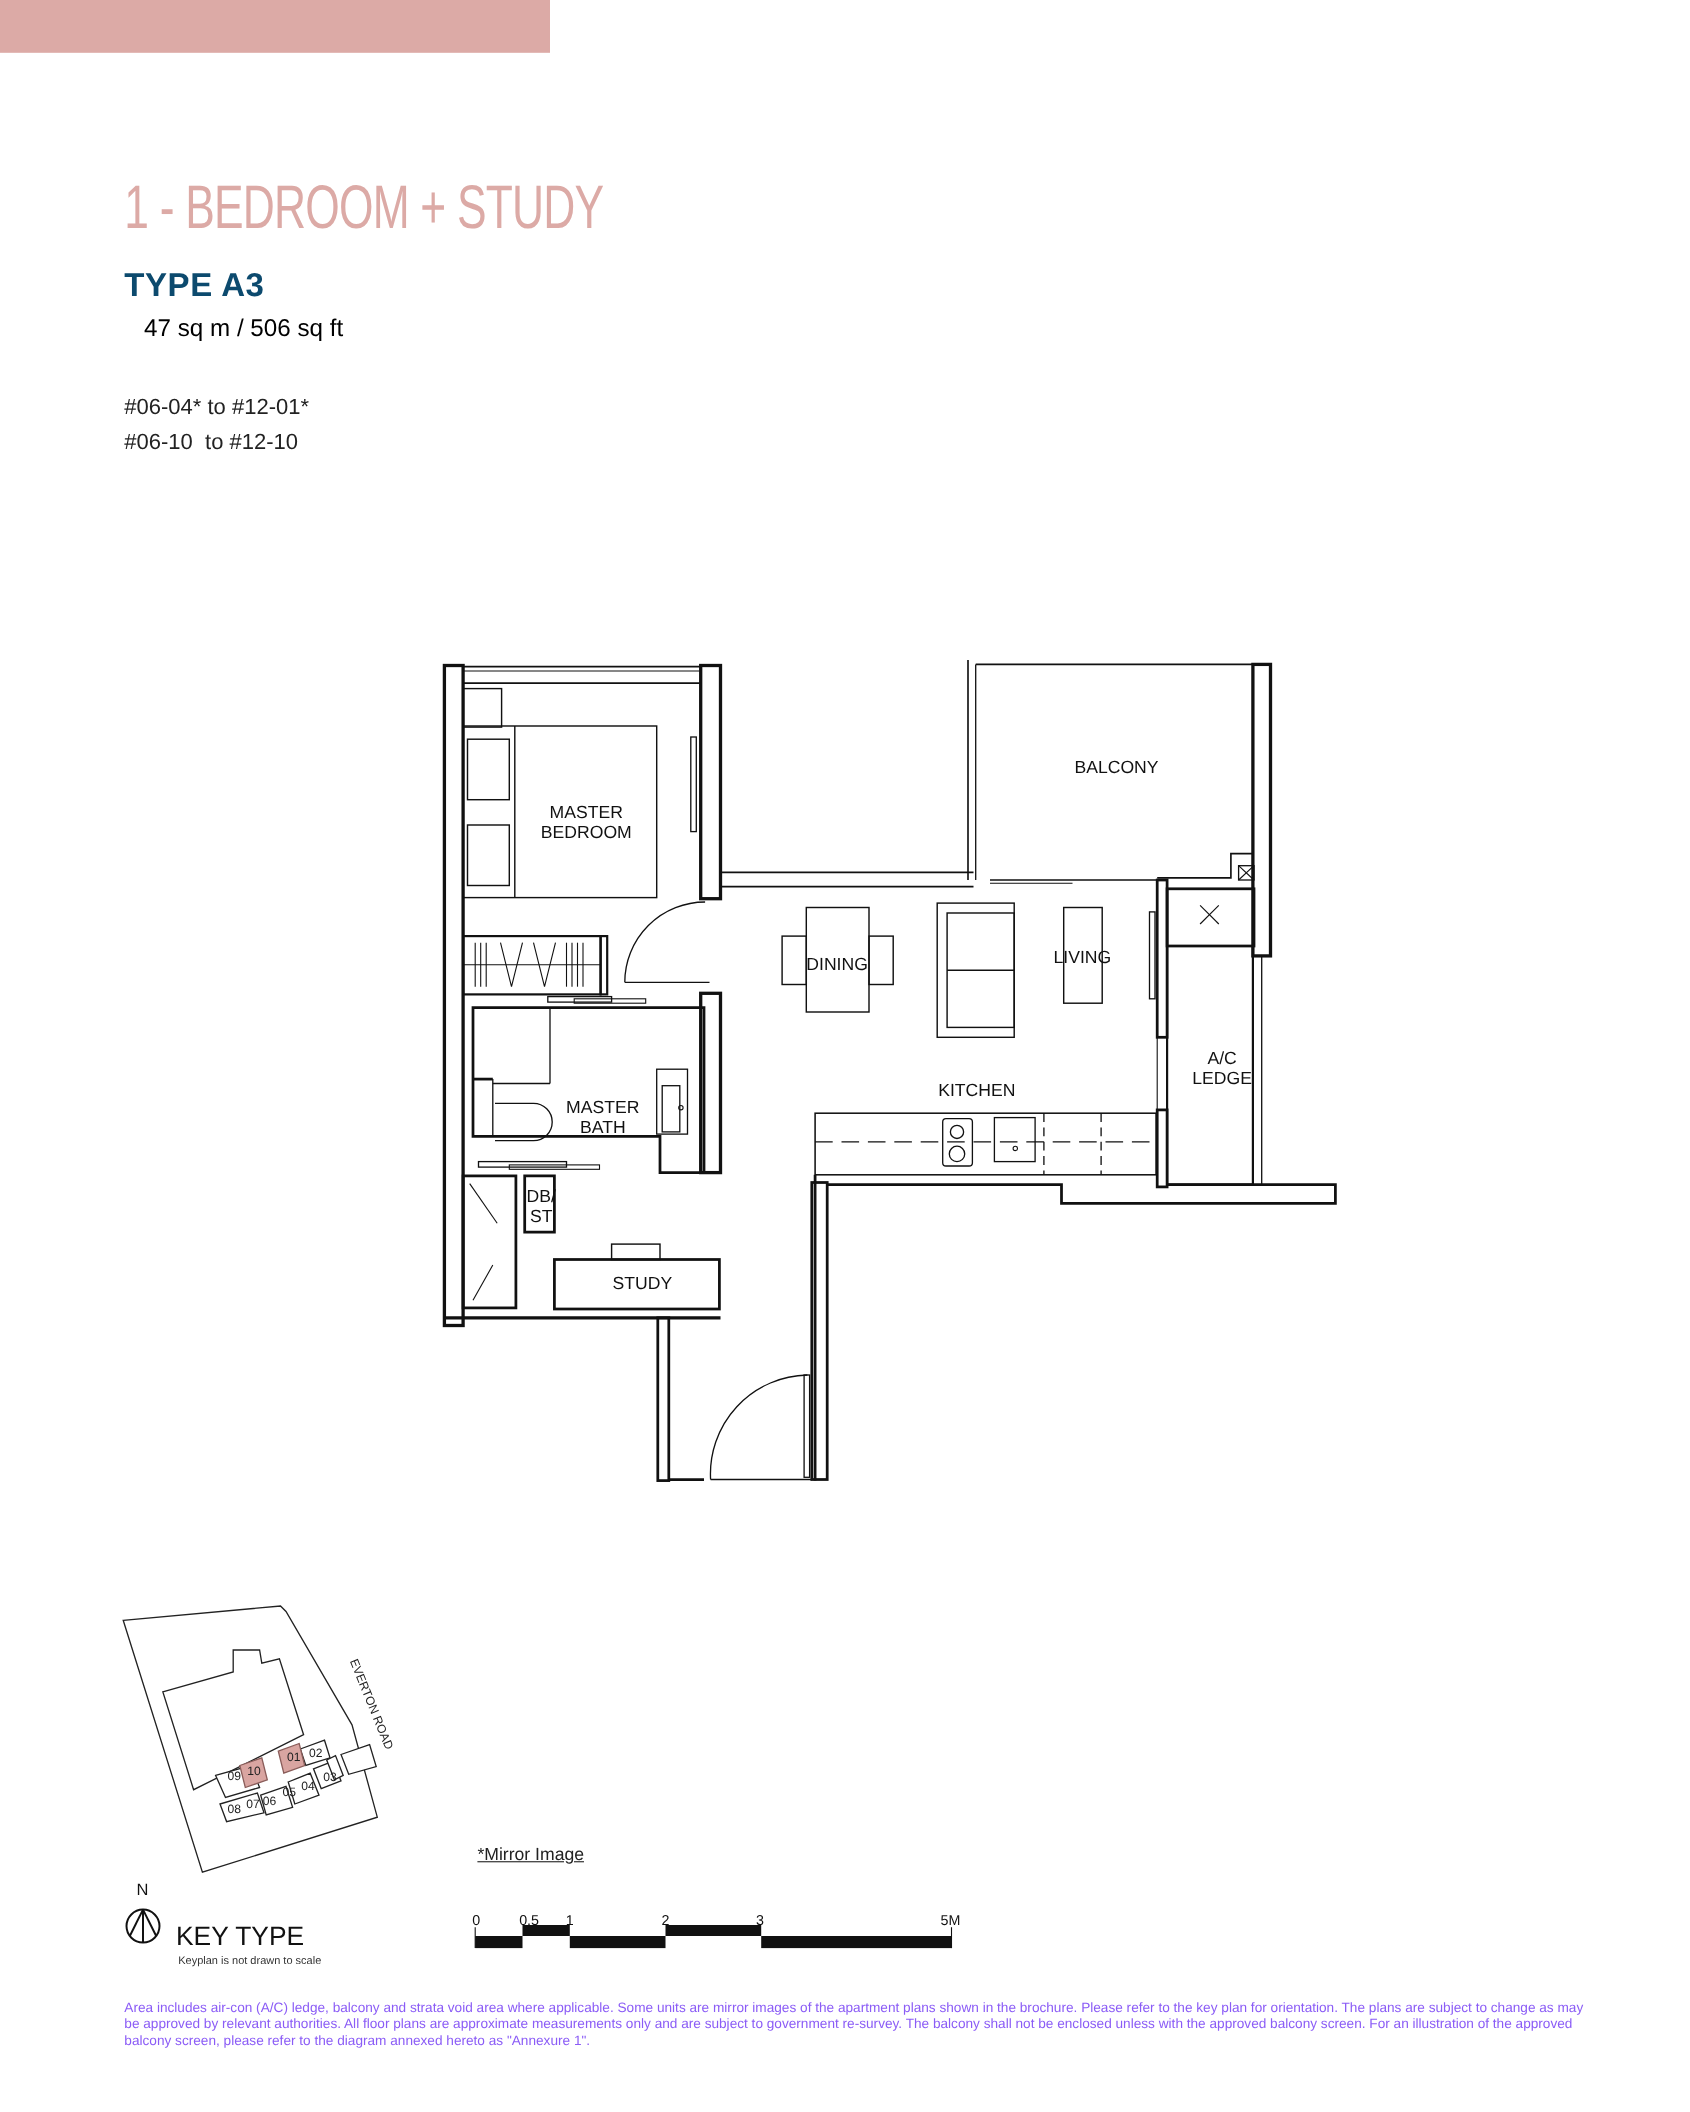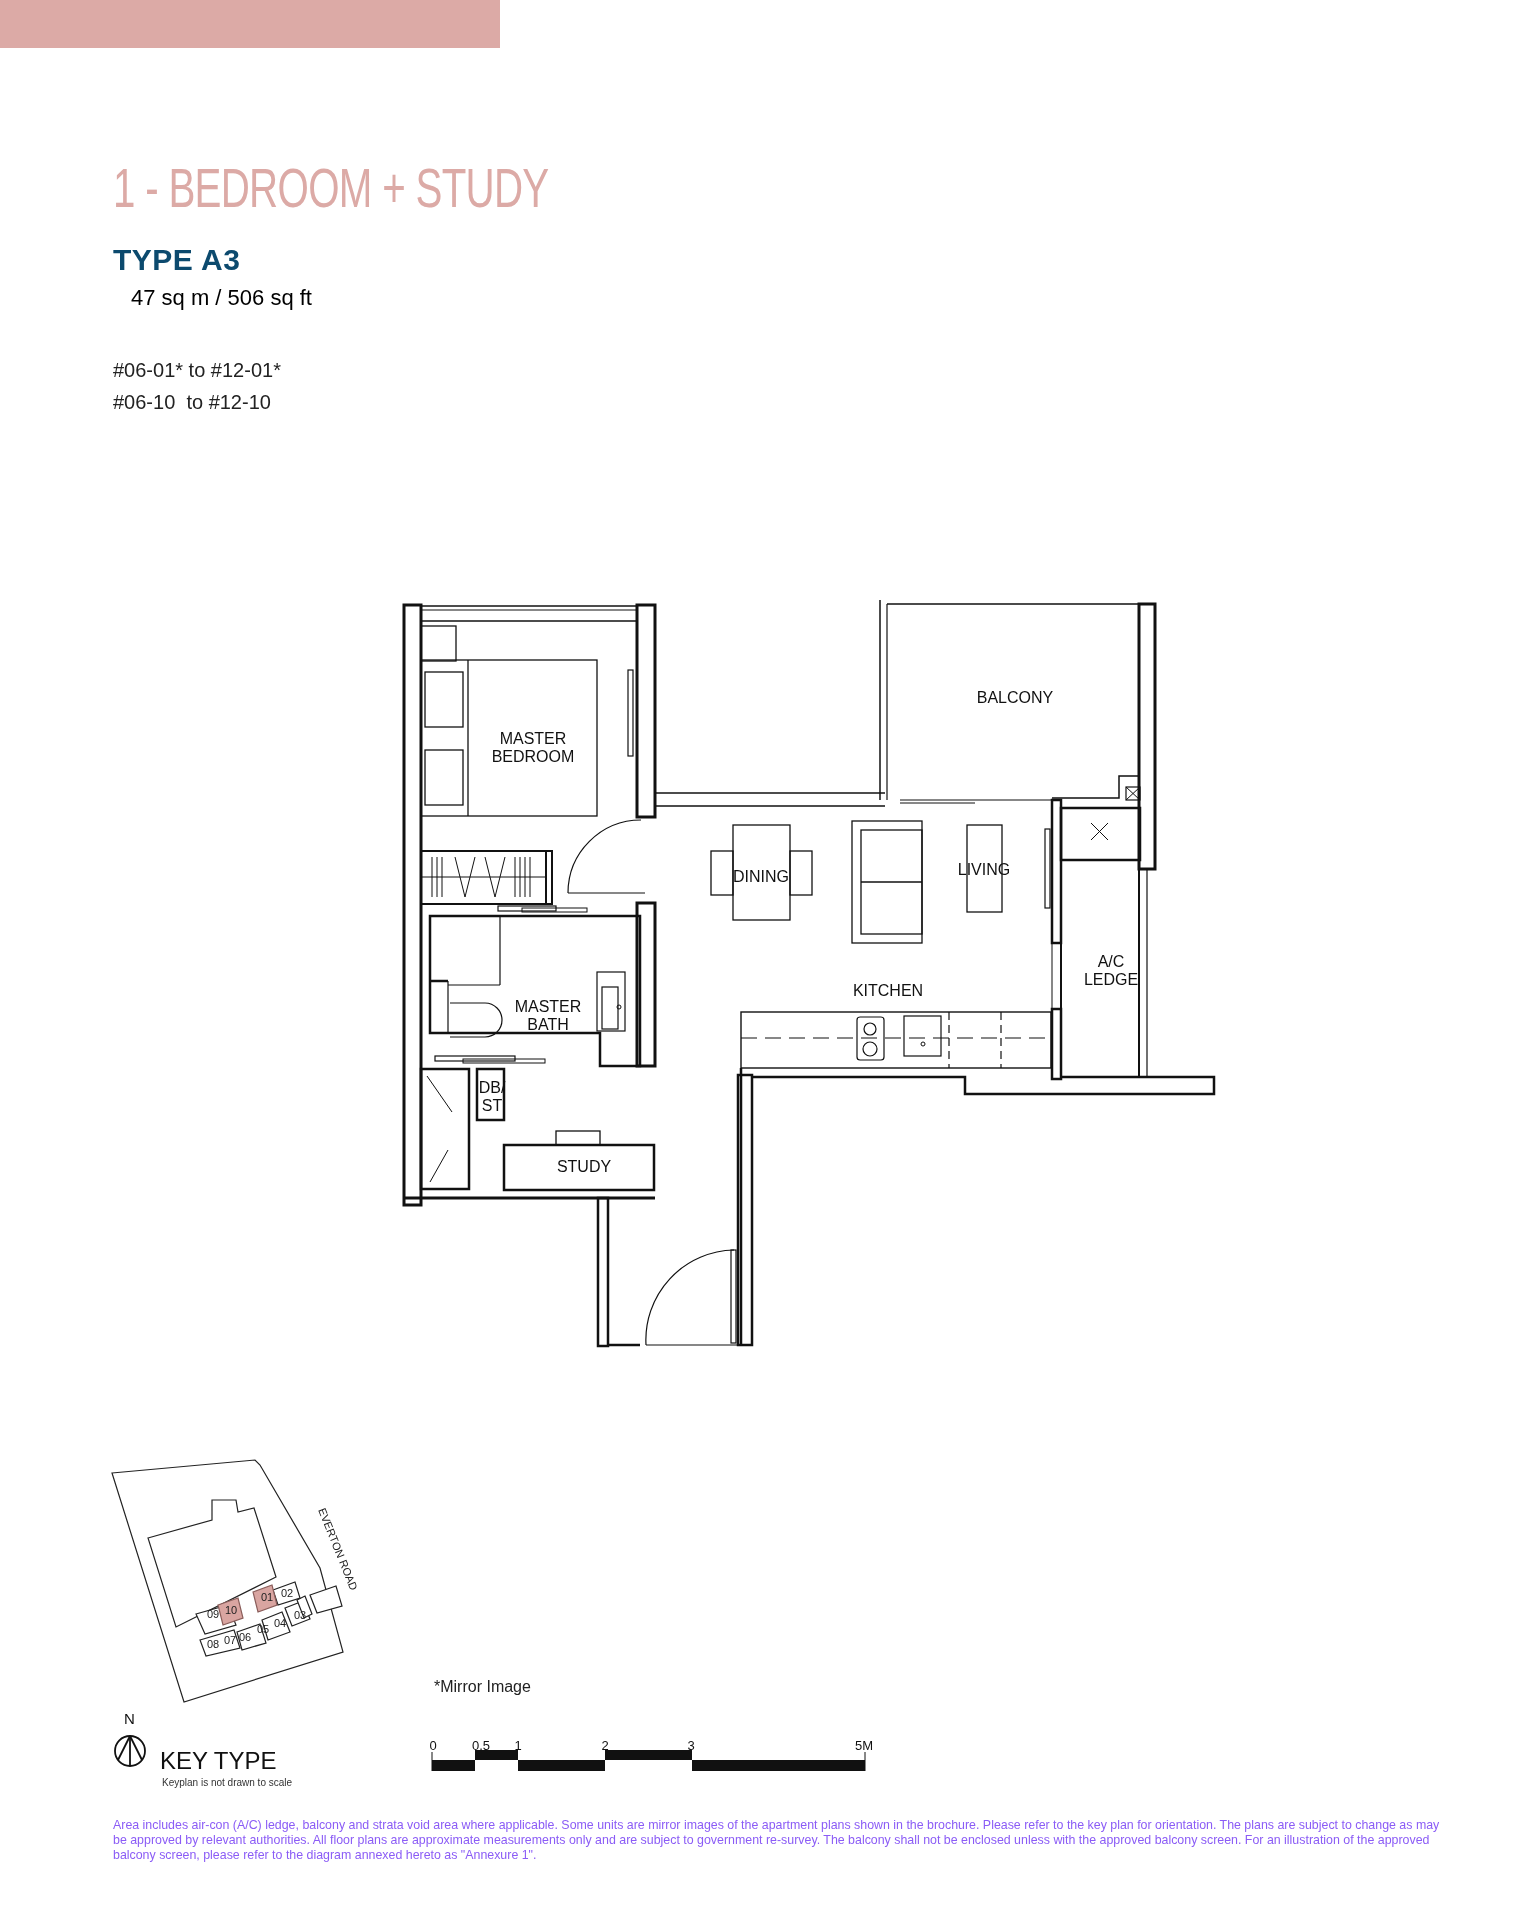--- a/index.html
+++ b/index.html
@@ -8,35 +8,35 @@
   .top-bar { position:absolute; left:0; top:0; width:500px; height:48px; background:#dcaaa6; }
   .title { position:absolute; left:113px; top:160px; font-family:"Liberation Sans Narrow","Liberation Sans", sans-serif;
            font-size:56px; letter-spacing:-1px; color:#dcaaa6; transform:scaleX(0.72); transform-origin:left top;
            white-space:nowrap; line-height:1; }
   .type { position:absolute; left:113px; top:243px; font-size:30px; font-weight:bold; color:#0c4a6e; letter-spacing:0.5px; }
   .area { position:absolute; left:131px; top:285px; font-size:22px; color:#000000; }
   .units { position:absolute; left:113px; top:354px; font-size:20px; color:#222; line-height:32px; }
   .units div { white-space:pre; }
   svg text { font-family:"Liberation Sans", sans-serif; }
   .plan { position:absolute; left:0; top:0; }
-  .mirror-note { position:absolute; left:434px; top:1678px; font-size:16px; color:#222; }
+  .mirror-note { position:absolute; left:434px; top:1678px; font-size:16px; color:#222;text-decoration:underline; }
   .keyplan-label { position:absolute; left:160px; top:1747px; font-size:24px; color:#111; }
   .keyplan-sub { position:absolute; left:162px; top:1777px; font-size:10px; color:#333; }
   .north-n { position:absolute; left:124px; top:1710px; font-size:15px; color:#111; }
   .footer { position:absolute; left:113px; top:1818px; width:1330px; font-size:12.4px; line-height:15px; color:#8b5cf6; }
 </style>
 </head>
 <body>
 
 <div class="top-bar"></div>
 <div class="title">1 - BEDROOM + STUDY</div>
 <div class="type">TYPE A3</div>
 <div class="area">47 sq m / 506 sq ft</div>
 <div class="units">
-  <div>#06-01* to #12-01*</div>
+  <div>#06-04* to #12-01*</div>
   <div>#06-10  to #12-10</div>
 </div>
 
 <svg class="plan" width="1536" height="1920" viewBox="0 0 1536 1920">
   <g fill="none" stroke="#111" stroke-width="2">
 
     <rect x="404" y="605" width="17" height="600" fill="#fff" stroke-width="3"></rect>
     <rect x="637" y="605" width="18" height="212" stroke-width="3"></rect>
     <line x1="421" y1="606" x2="637" y2="606" stroke-width="1.5"></line>
     <line x1="421" y1="610" x2="637" y2="610" stroke-width="1"></line>

